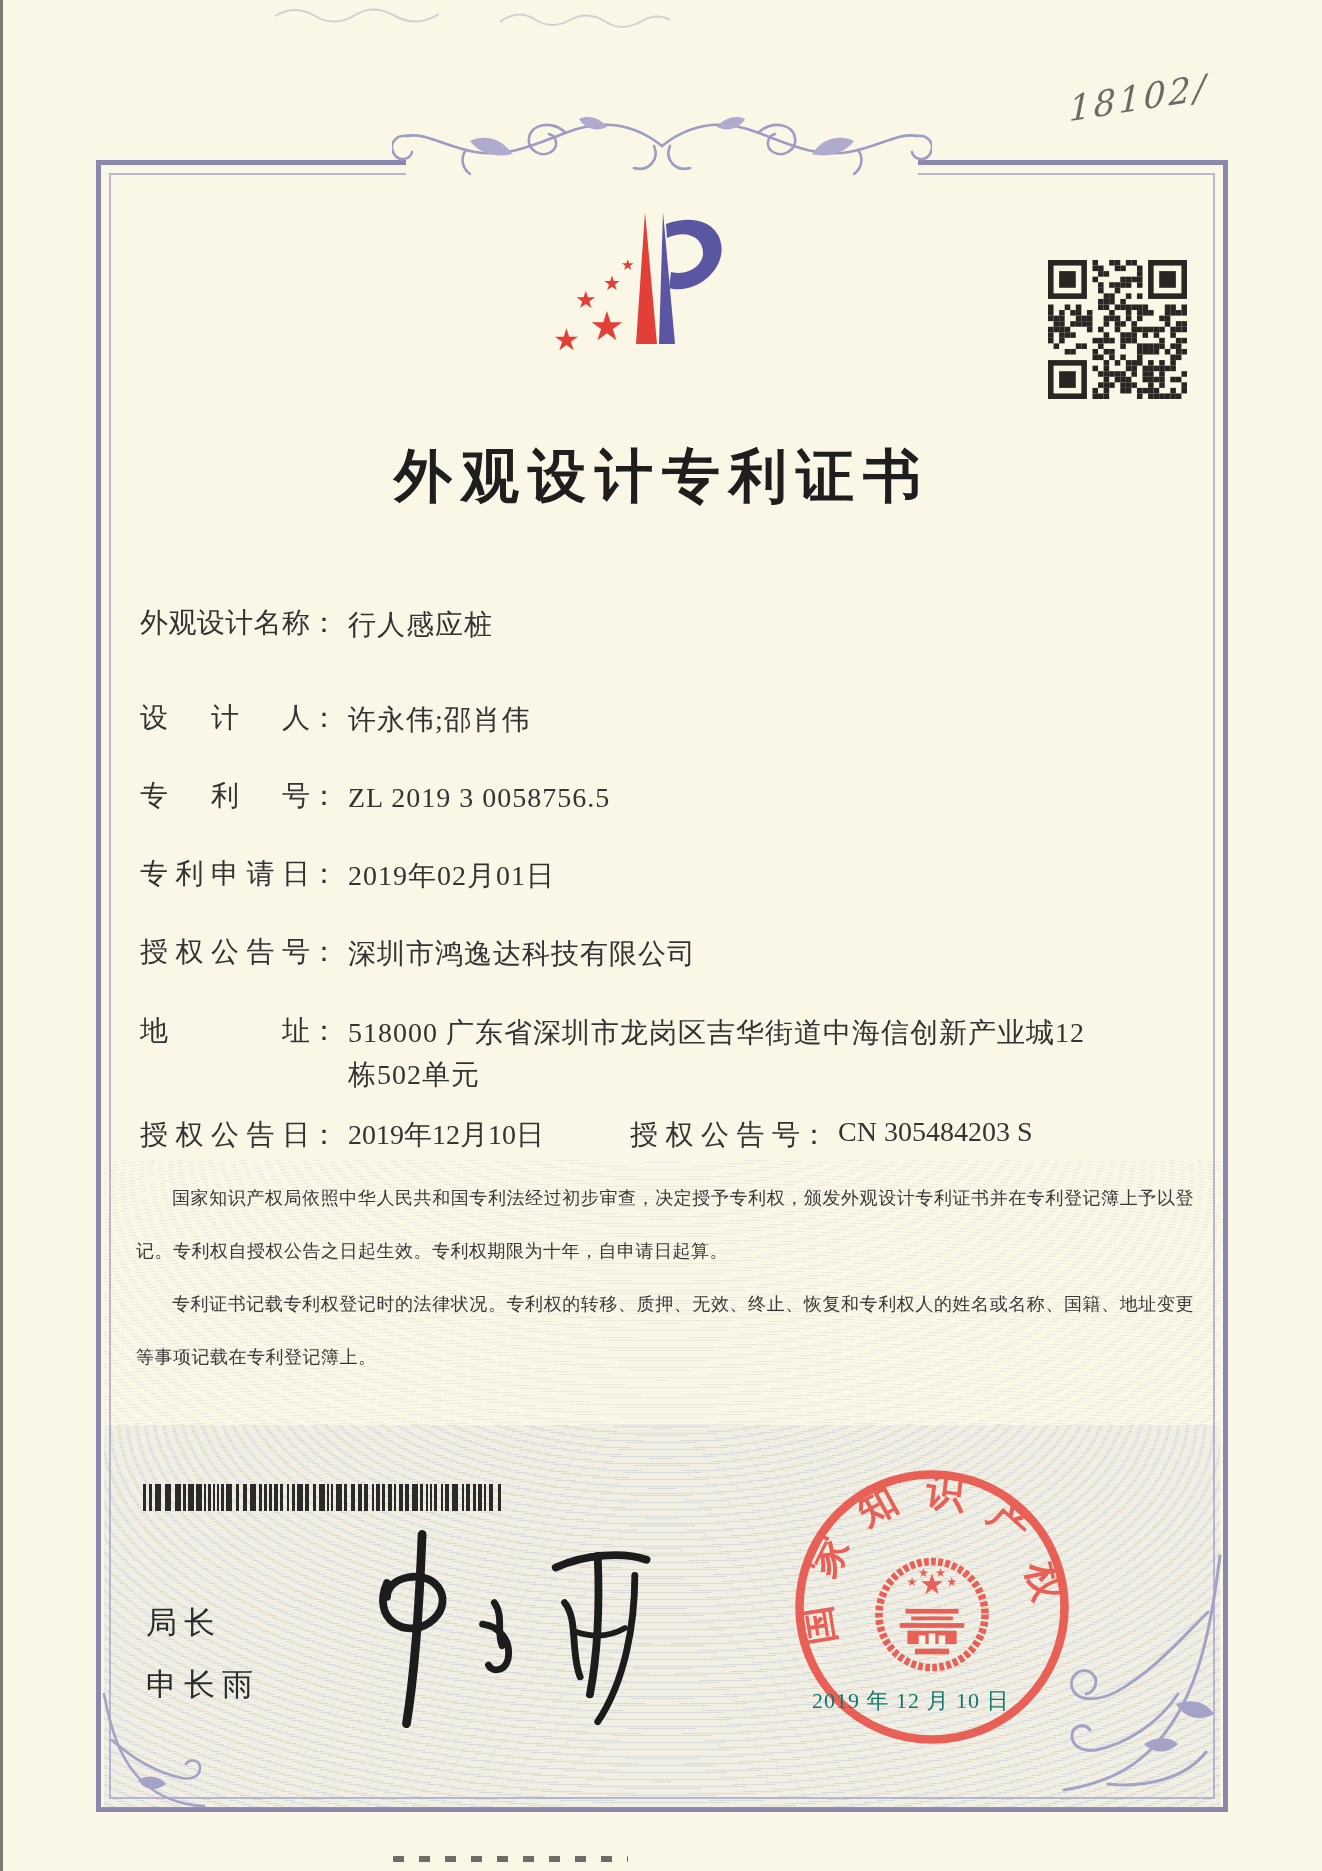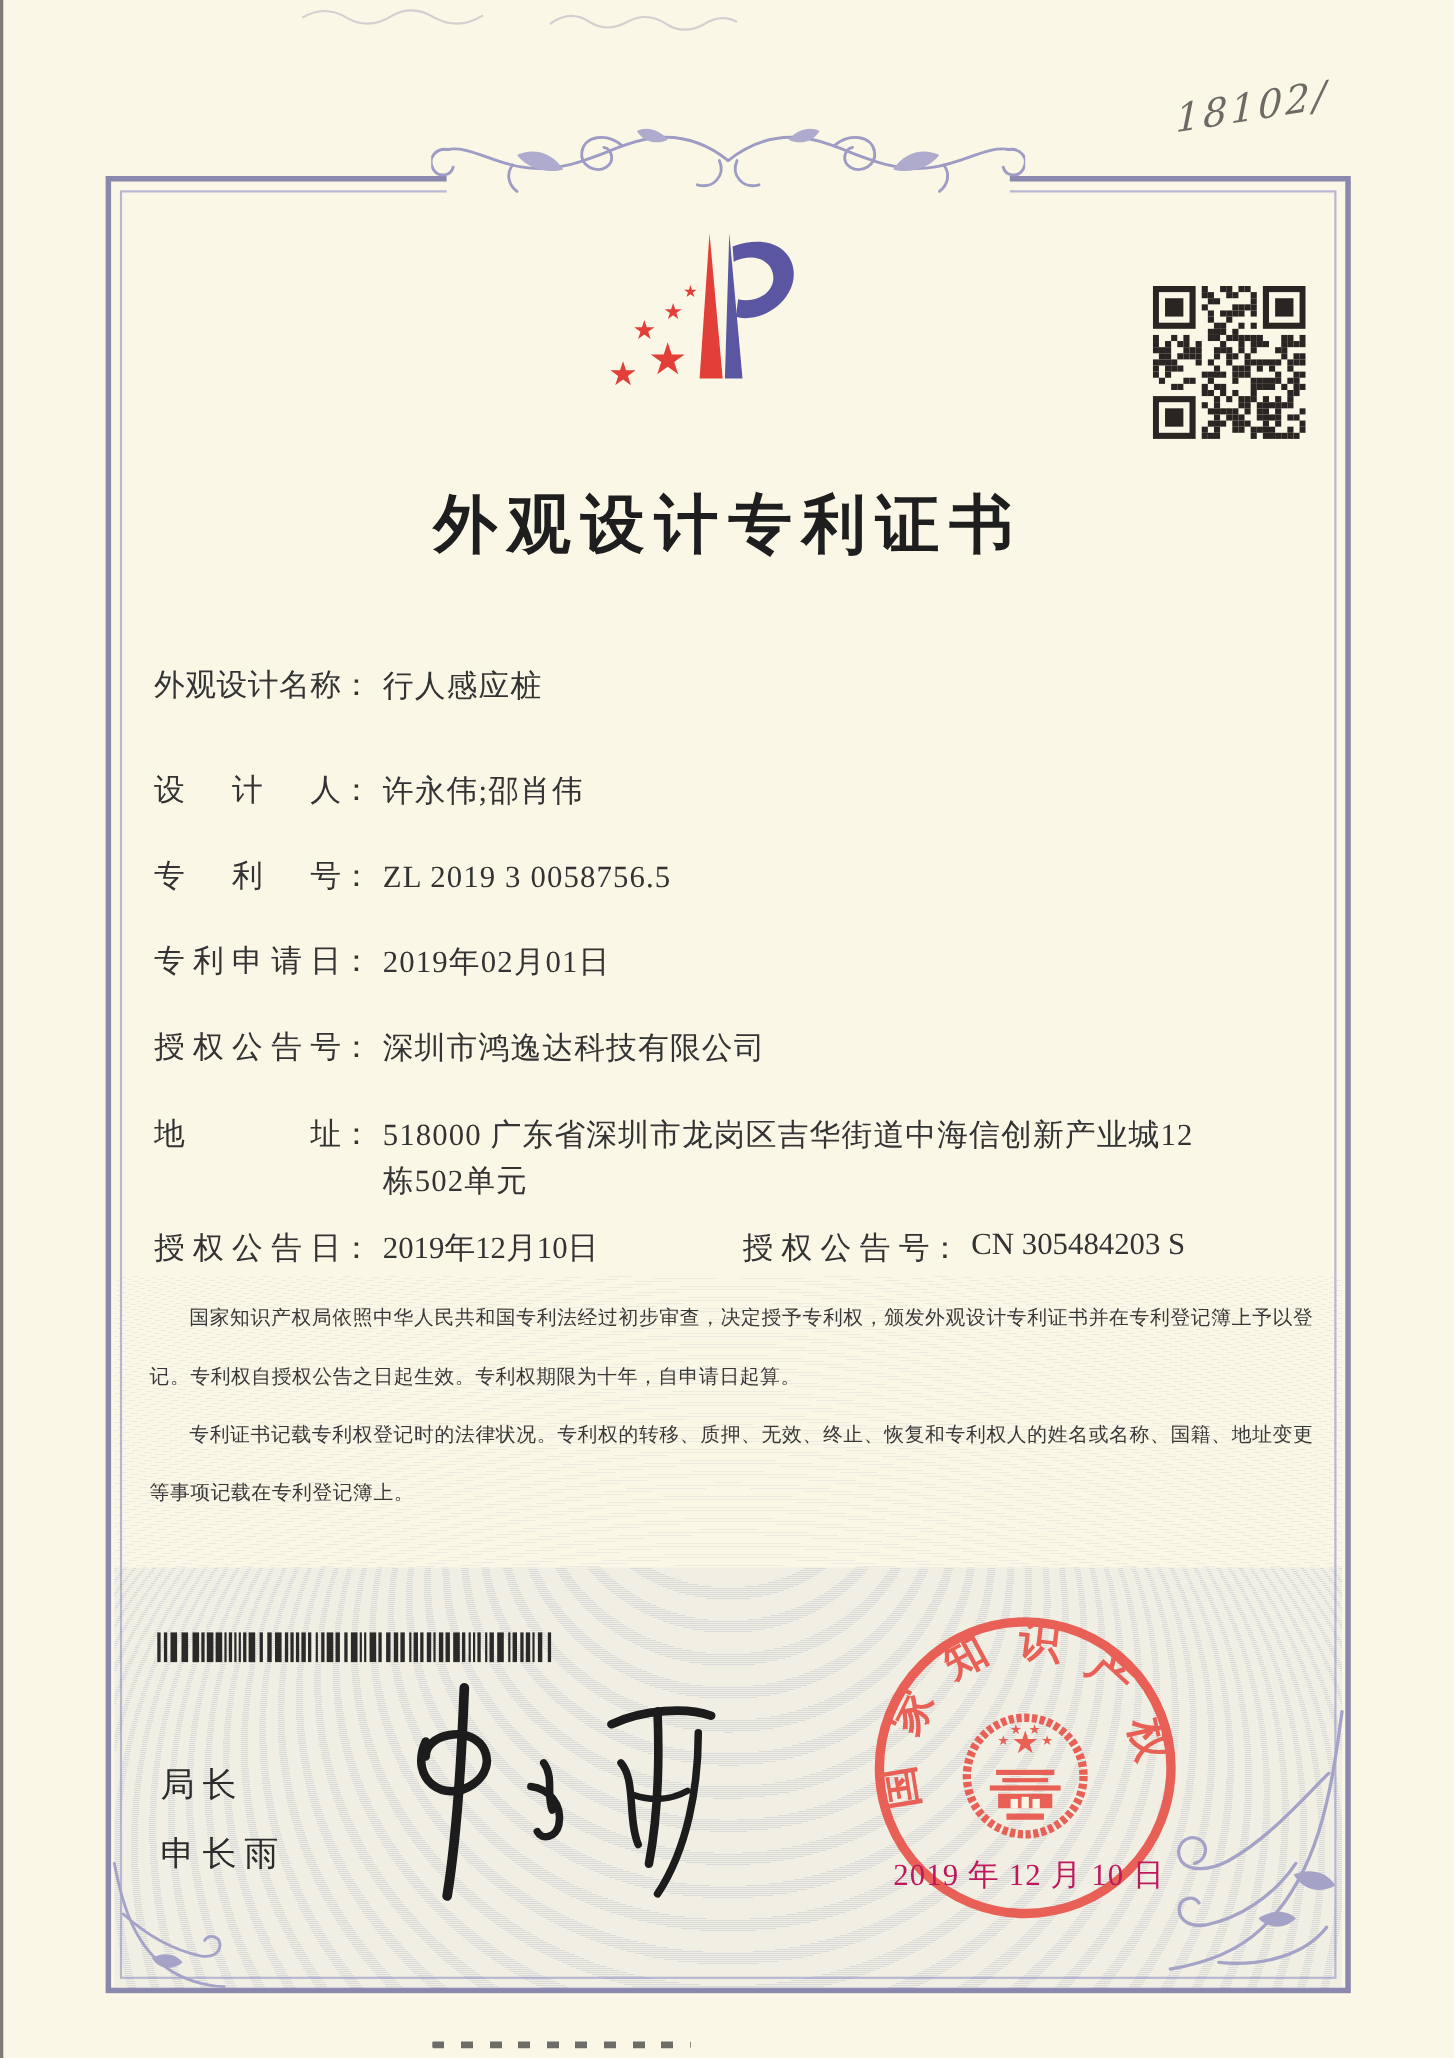--- a/index.html
+++ b/index.html
@@ -43,42 +43,42 @@
   .logo{position:absolute;left:545px;top:208px;width:185px;height:142px;}
   .qr{position:absolute;left:1048px;top:260px;width:139px;height:139px;}
   .title{
     position:absolute;left:96px;top:438px;width:1132px;text-align:center;
     font-size:58px;font-weight:600;letter-spacing:9px;color:#1e1e1e;
   }
   .field-row{position:absolute;left:140px;font-size:28px;color:#333;display:flex;align-items:flex-start;}
   .flabel{display:inline-block;width:170px;text-align:justify;text-align-last:justify;flex:none;}
   .fcolon{flex:none;margin-right:10px;}
   .fvalue{max-width:740px;line-height:42px;letter-spacing:1px;}
-  .grant-row{position:absolute;left:140px;top:1116px;font-size:28px;color:#333;display:flex;gap:45px;}
+  .grant-row{position:absolute;left:140px;top:1116px;font-size:28px;color:#333;display:flex;}
   .grant-group{display:flex;}
   .grant-group.right{margin-left:86px;}
   .paras{
     position:absolute;left:136px;top:1172px;width:1058px;
     font-size:18px;line-height:53px;color:#383838;text-align:justify;letter-spacing:.5px;
   }
   .paras p{margin:0;text-indent:2em;}
   .barcode{position:absolute;left:143px;top:1484px;width:360px;height:27px;}
   .barcode i{position:absolute;top:0;bottom:0;background:#2c2a28;}
   .officer-title{
     position:absolute;left:146px;top:1602px;font-size:31px;letter-spacing:7px;color:#2b2b2b;
     font-family:"Liberation Sans","DejaVu Sans",sans-serif;
   }
   .officer-name{
     position:absolute;left:146px;top:1664px;font-size:31px;letter-spacing:7px;color:#2b2b2b;
     font-family:"Liberation Sans","DejaVu Sans",sans-serif;
   }
   .sig{position:absolute;left:346px;top:1516px;width:322px;height:226px;}
   .seal{position:absolute;left:790px;top:1465px;width:284px;height:284px;opacity:.92;}
   .seal-date{
-    position:absolute;left:812px;top:1686px;font-size:28px;color:#be185d;letter-spacing:1px;z-index:5;
+    position:absolute;left:812px;top:1686px;font-size:22px;color:#0f766e;letter-spacing:1px;z-index:5;
   }
   .page-footer{
     position:absolute;left:96px;top:1773px;width:1132px;text-align:center;
     font-size:21px;letter-spacing:4px;color:#3c3c3c;
   }
   .cutoff{
     position:absolute;left:393px;top:1856px;width:235px;height:6px;overflow:hidden;
     background:repeating-linear-gradient(90deg,#4a4a48 0 11px,rgba(0,0,0,0) 11px 26px);
     border-radius:1px;opacity:.8;
   }

